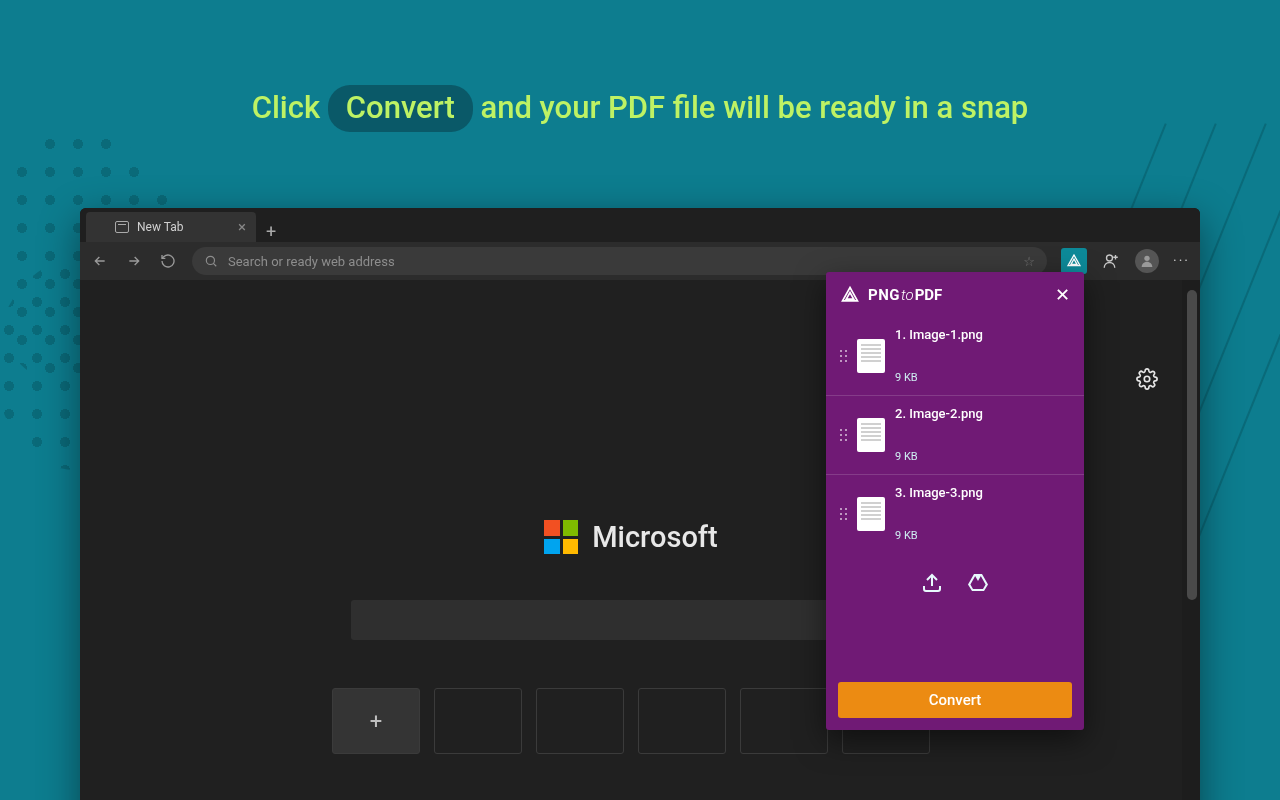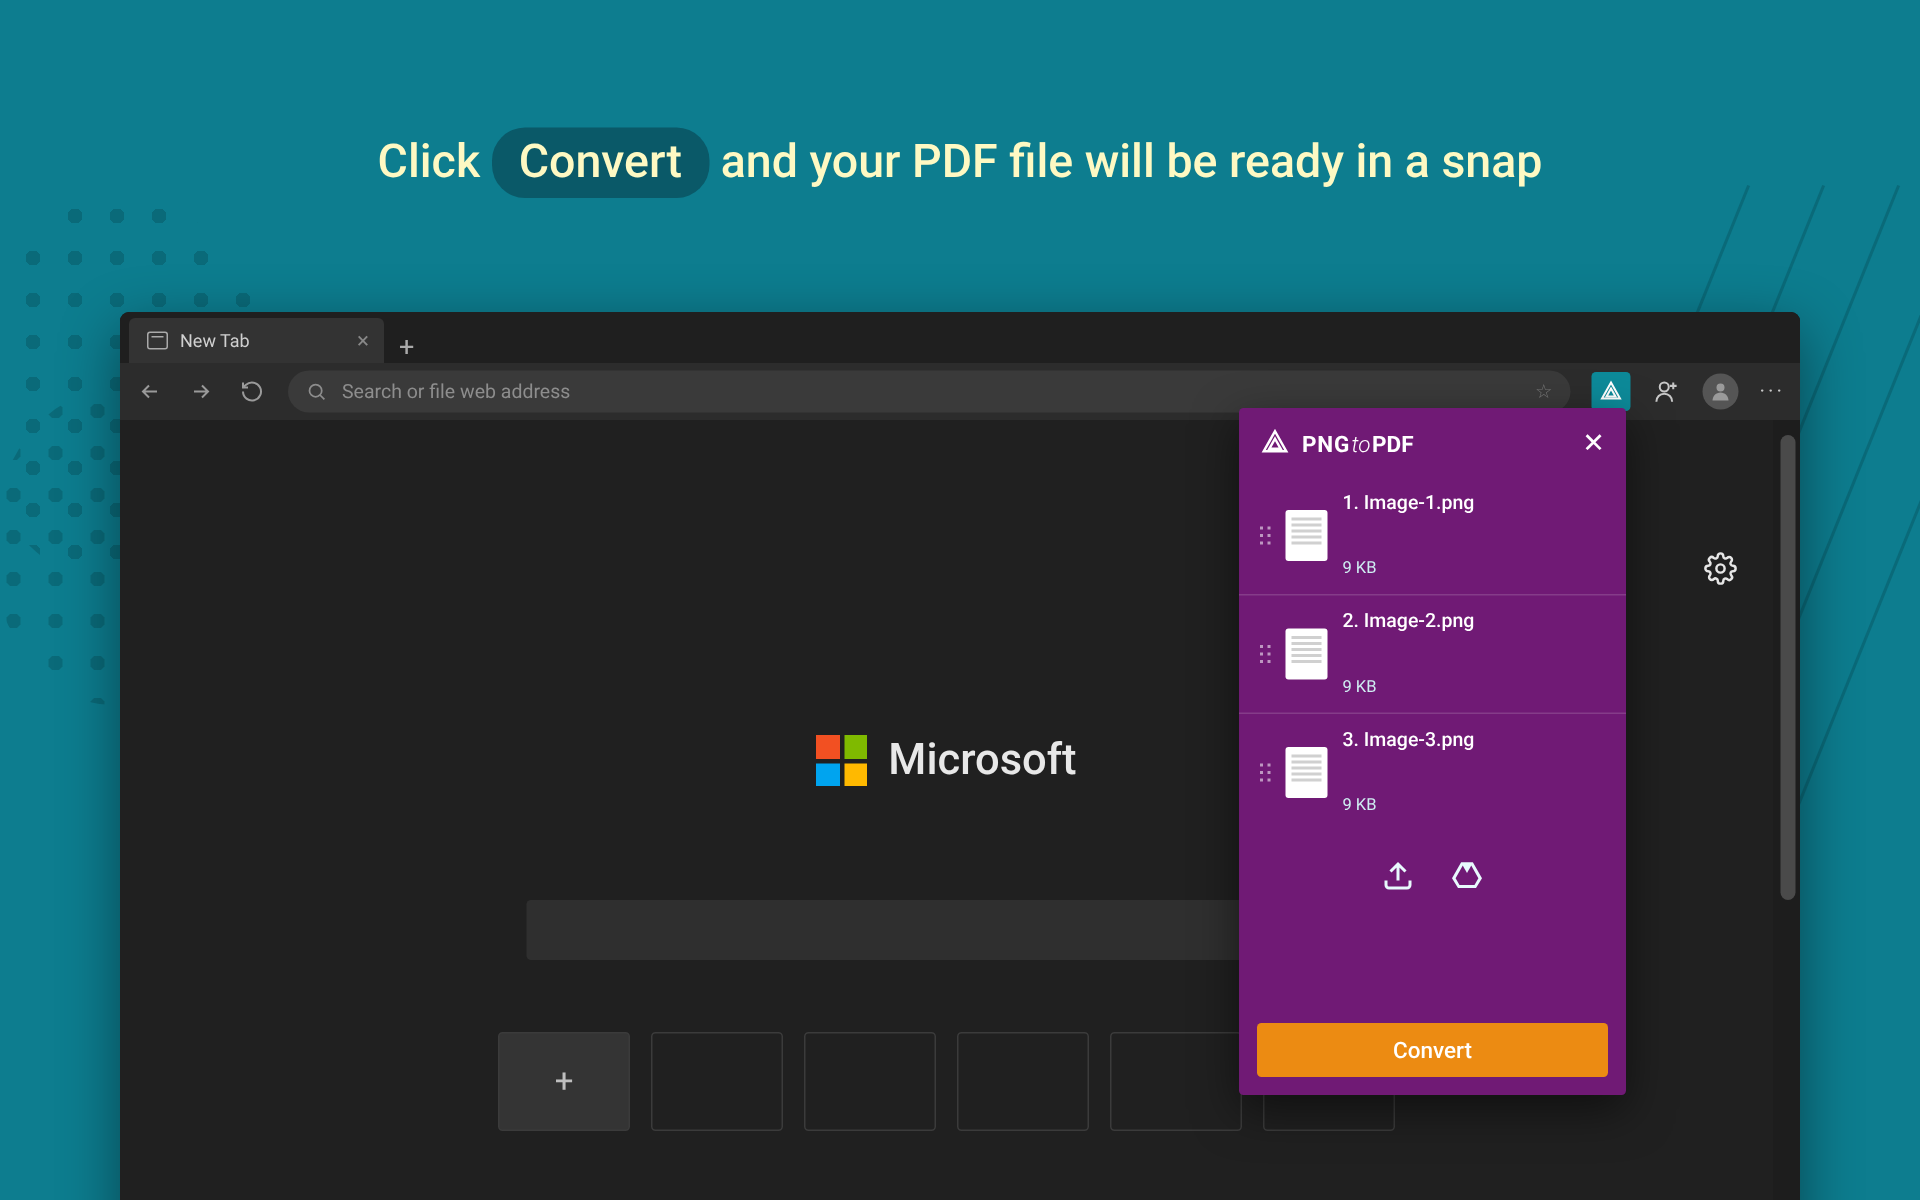--- a/index.html
+++ b/index.html
@@ -22,37 +22,37 @@
   background-image: radial-gradient(#0a6a79 5px, transparent 5px);
   background-size: 28px 28px; border-radius:50%;
 }
 .dots2 { position:absolute; left:-5px; top:260px; width:160px; height:210px;
   background-image: radial-gradient(#0a6a79 5px, transparent 5px);
   background-size: 28px 28px; border-radius:50%;
 }
 
 .tagline {
   position:absolute; top:85px; left:0; right:0; text-align:center;
-  color:#fef9c3; font-size:31px; font-weight:500;
+  color:#bef264; font-size:31px; font-weight:500;
 }
 .tagline .pill {
   background:#0a5968; border-radius:22px; padding:4px 18px 6px; display:inline-block;
 }
 
 .browser {
   position:absolute; left:80px; top:208px; width:1120px; height:640px;
   background:#1a1a1a; border-radius:6px 6px 0 0; overflow:hidden;
   box-shadow:0 12px 40px rgba(0,0,0,.45);
 }
 
 
 .tabstrip { height:34px; background:#1f1f1f; display:flex; align-items:flex-end; }
 .tab {
   height:30px; background:#333; color:#d0d0d0; font-size:12px;
-  display:flex; align-items:center; gap:8px; padding:0 10px 0 12px;
+  display:flex; align-items:center; gap:8px; padding:0 10px 0 29px;
   border-radius:4px 4px 0 0; margin-left:6px; min-width:170px;
 }
 .tab .ticon { width:14px; height:12px; border:1px solid #aaa; border-radius:2px; position:relative; }
 .tab .ticon::after{content:""; position:absolute; left:2px; right:2px; top:2px; height:1px; background:#aaa;}
 .tab .tx { color:#888; font-size:15px; line-height:1; margin-left:auto; cursor:default;}
 .newtab { color:#aaa; font-size:18px; margin:0 10px; }
 
 
 .toolbar { height:38px; background:#2c2c2c; display:flex; align-items:center; padding:0 10px; gap:14px; }
 .navbtn { width:20px; height:20px; display:flex; align-items:center; justify-content:center; color:#9a9a9a; }
@@ -70,21 +70,21 @@
 .avatar { width:24px; height:24px; border-radius:50%; background:#555; display:flex; align-items:center; justify-content:center; color:#9a9a9a;}
 .more { color:#c8c8c8; font-size:14px; letter-spacing:2px; }
 
 
 .content { position:absolute; left:0; right:18px; top:72px; bottom:0; background:#202020; }
 .scrollbar{ position:absolute; right:0; top:72px; bottom:0; width:18px; background:#1d1d1d;}
 .scrollbar::after{content:"";position:absolute;right:3px;top:10px;width:10px;height:310px;background:#4a4a4a;border-radius:5px;}
 .gearblock{ position:absolute; right:24px; top:88px; }
 .gear{ width:22px; height:22px; }
 
-.ms-logo{ position:absolute; left:0; right:0; top:210px; display:flex; align-items:center; justify-content:center; gap:14px;}
+.ms-logo{ position:absolute; left:0; right:0; top:240px; display:flex; align-items:center; justify-content:center; gap:14px;}
 .ms-sq{ width:34px; height:34px; display:grid; grid-template-columns:1fr 1fr; grid-template-rows:1fr 1fr; gap:3px;}
 .ms-sq span:nth-child(1){background:#f25022}
 .ms-sq span:nth-child(2){background:#7fba00}
 .ms-sq span:nth-child(3){background:#00a4ef}
 .ms-sq span:nth-child(4){background:#ffb900}
 .ms-txt{ color:#e8e8e8; font-size:29px; font-weight:500;}
 
 .searchbox{
   position:absolute; left:50%; top:320px; transform:translateX(-50%);
   width:560px; height:40px; background:#2f2f2f; border-radius:3px;
@@ -178,21 +178,21 @@
         <svg viewBox="0 0 24 24" fill="none" stroke="currentColor" stroke-width="2">
             <path d="M3 12a9 9 0 1 0 3-6.7L3 8"></path>
             <path d="M3 3v5h5"></path>
           </svg>
       </div>
       <div class="addr">
         <svg class="srch" viewBox="0 0 24 24" fill="none" stroke="#8d8d8d" stroke-width="2">
             <circle cx="11" cy="11" r="7"></circle>
             <path d="M21 21l-5-5"></path>
           </svg>
-        <span>Search or file web address</span>
+        <span>Search or ready web address</span>
         <span style="flex:1"></span>
         <span class="star">☆</span>
       </div>
       <div class="extn">
         <svg viewBox="0 0 24 24" fill="none" stroke="#fff" stroke-width="2">
             <path d="M12 3l9 16H3z"></path>
             <path d="M12 9l4.5 8H7.5z"></path>
           </svg>
       </div>
       <div class="tbico">

